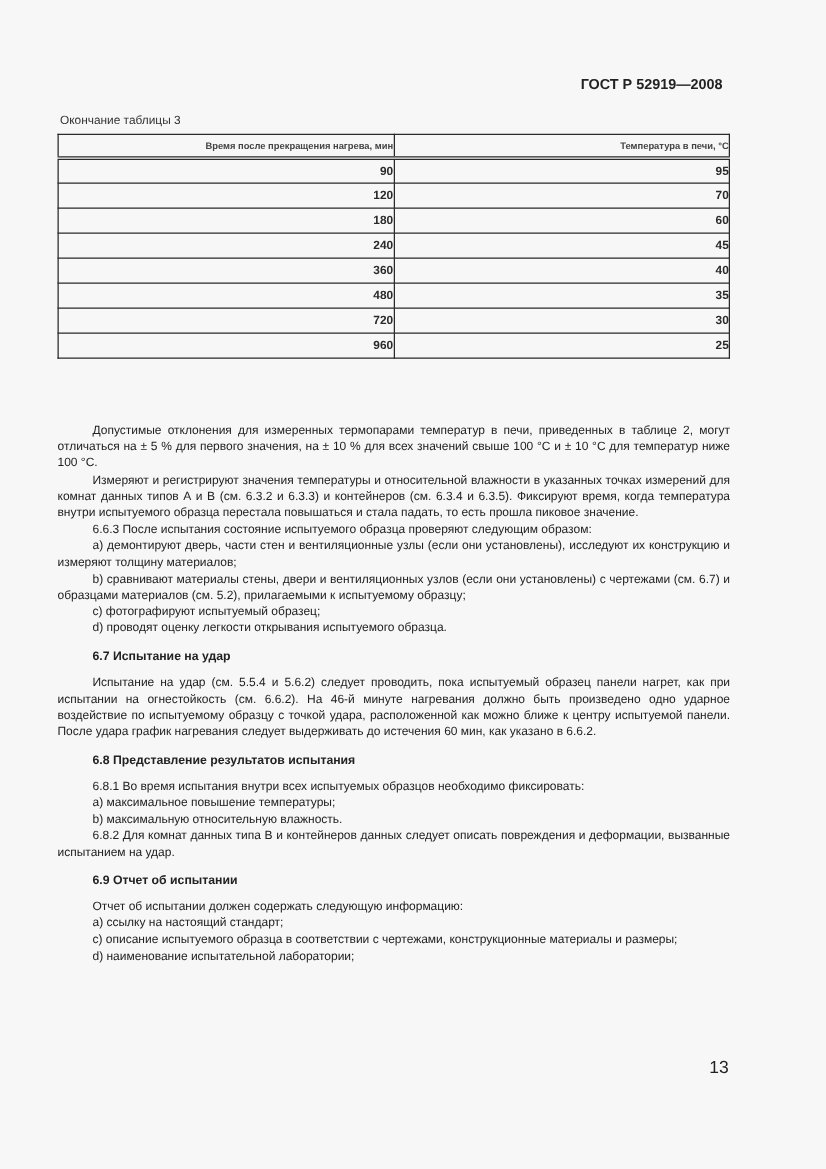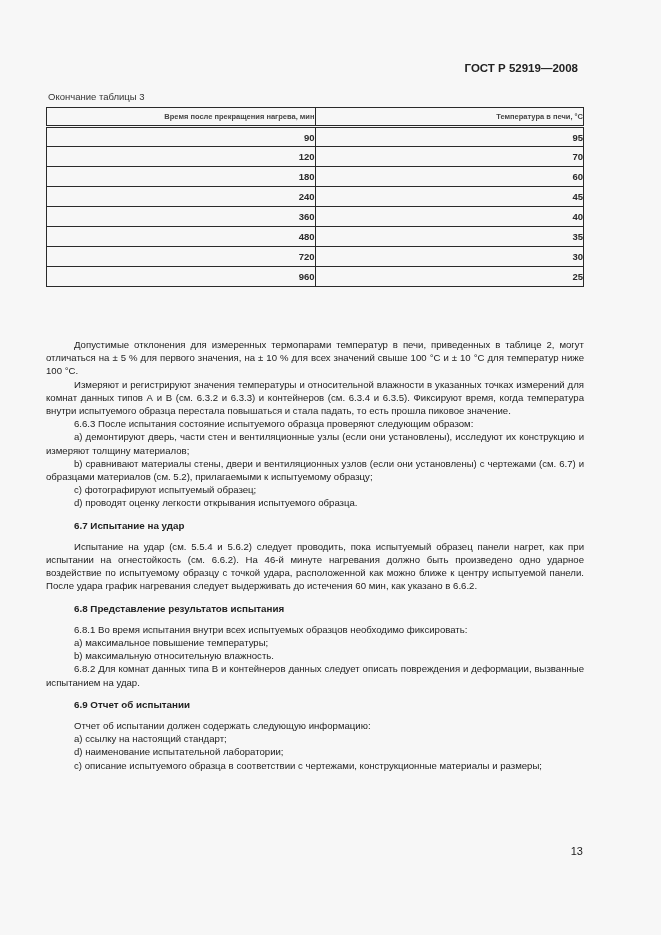--- a/index.html
+++ b/index.html
@@ -65,21 +65,21 @@
     .body-text h3 {
       font-size: 9.8px;
       font-weight: bold;
       padding-left: 28px;
       margin: 9px 0 8px 0;
       color: #222;
     }
     .page-number {
       position: absolute;
       top: 845px; right: 78px;
-      font-size: 11px;
+      font-size: 14px;
       color: #222;
     }
   </style>
 </head>
 <body>
 
 <div class="page-code">ГОСТ Р 52919—2008</div>
 
 <div class="table-caption">Окончание таблицы 3</div>
 
@@ -144,17 +144,17 @@
 
   <h3>6.8 Представление результатов испытания</h3>
   <p>6.8.1 Во время испытания внутри всех испытуемых образцов необходимо фиксировать:</p>
   <p>a) максимальное повышение температуры;</p>
   <p>b) максимальную относительную влажность.</p>
   <p>6.8.2 Для комнат данных типа В и контейнеров данных следует описать повреждения и деформации, вызванные испытанием на удар.</p>
 
   <h3>6.9 Отчет об испытании</h3>
   <p>Отчет об испытании должен содержать следующую информацию:</p>
   <p>a) ссылку на настоящий стандарт;</p>
+  <p>c) описание испытуемого образца в соответствии с чертежами, конструкционные материалы и размеры;</p>
   <p>d) наименование испытательной лаборатории;</p>
-  <p>c) описание испытуемого образца в соответствии с чертежами, конструкционные материалы и размеры;</p>
 </div>
 
 <div class="page-number">13</div>
 
 </body></html>

